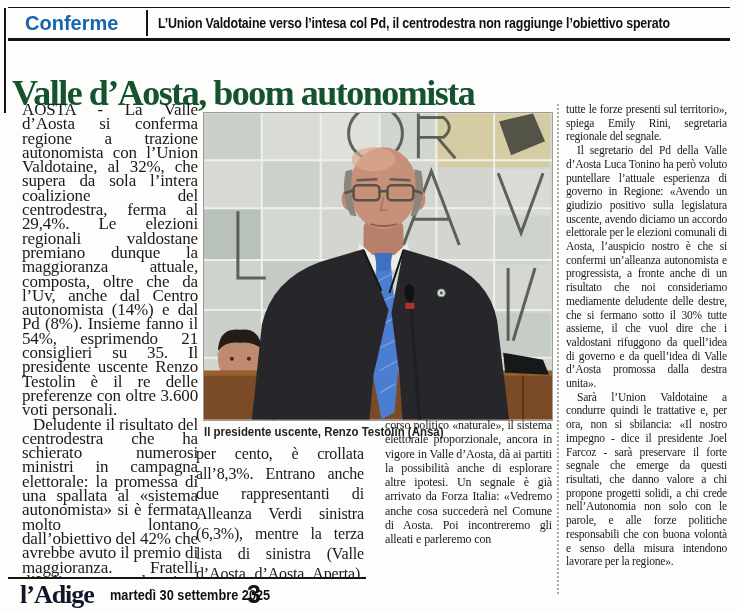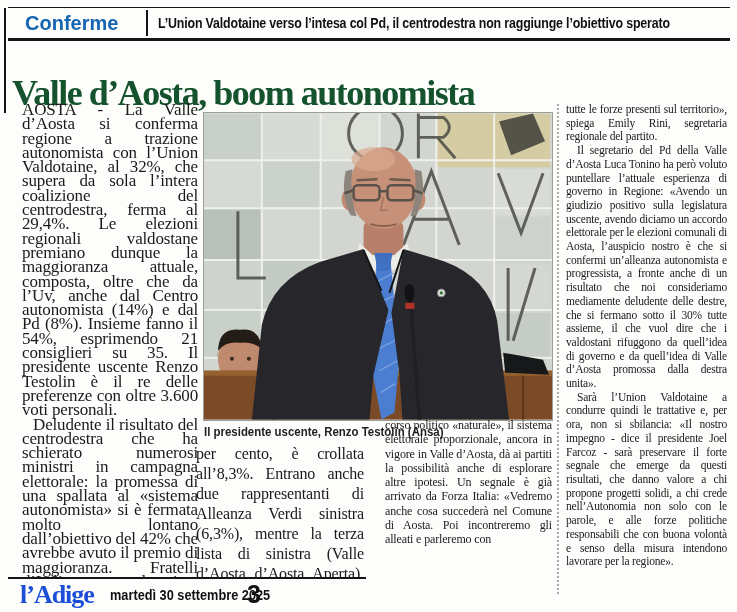--- a/index.html
+++ b/index.html
@@ -32,21 +32,21 @@
     border-left:2px dotted #a8a8a8;}
   
   #photo-box{position:absolute;left:204px;top:113px;width:348px;height:307px;outline:1px solid #9a9d98;}
   #photo-box svg{display:block;}
   #photo-caption{position:absolute;left:204px;top:424px;width:348px;
     font-family:"Liberation Sans",sans-serif;font-weight:bold;font-size:13px;color:#222;
     transform:scaleX(0.88);transform-origin:left center;white-space:nowrap;}
   
   #footer-rule{left:8px;top:577px;width:358px;height:1.5px;}
   #footer-logo{position:absolute;left:20px;top:580px;font-family:"Liberation Serif",serif;
-    font-weight:bold;font-size:26px;letter-spacing:-1px;color:#1d4ed8;}
+    font-weight:bold;font-size:26px;letter-spacing:-1px;color:#0f172a;}
   #footer-date{position:absolute;left:110px;top:586px;font-family:"Liberation Sans",sans-serif;
     font-weight:bold;font-size:15px;color:#111;transform:scaleX(0.85);transform-origin:left center;
     white-space:nowrap;}
   #footer-page{position:absolute;left:247px;top:580px;font-family:"Liberation Sans",sans-serif;
     font-weight:bold;font-size:25px;color:#111;}
 </style>
 </head>
 <body>
 
 <div id="page">
@@ -177,21 +177,21 @@
   <div class="col" id="col2">
     <p>per cento, è crollata all’8,3%. Entrano anche due rappresentanti di Alleanza Verdi sinistra (6,3%), mentre la terza lista di sinistra (Valle d’Aosta d’Aosta Aperta), anche con esponenti del M5s, non ha superato lo sbarramento.</p>
     <p class="indent">Se l’orientamento autonomista-progressista sembra il per-</p>
   </div>
   <div class="col" id="col3">
     <p>corso politico «naturale», il sistema elettorale proporzionale, ancora in vigore in Valle d’Aosta, dà ai partiti la possibilità anche di esplorare altre ipotesi. Un segnale è già arrivato da Forza Italia: «Vedremo anche cosa succederà nel Comune di Aosta. Poi incontreremo gli alleati e parleremo con</p>
   </div>
 
   <div id="col-separator"></div>
   <div class="col" id="col4">
-    <p>tutte le forze presenti sul territorio», spiega Emily Rini, segretaria regionale del partito.</p>
+    <p>tutte le forze presenti sul territorio», spiega Emily Rini, segretaria regionale del segnale.</p>
     <p class="indent">Il segretario del Pd della Valle d’Aosta Luca Tonino ha però voluto puntellare l’attuale esperienza di governo in Regione: «Avendo un giudizio positivo sulla legislatura uscente, avendo diciamo un accordo elettorale per le elezioni comunali di Aosta, l’auspicio nostro è che si confermi un’alleanza autonomista e progressista, a fronte anche di un risultato che noi consideriamo mediamente deludente delle destre, che si fermano sotto il 30% tutte assieme, il che vuol dire che i valdostani rifuggono da quell’idea di governo e da quell’idea di Valle d’Aosta promossa dalla destra unita».</p>
     <p class="indent">Sarà l’Union Valdotaine a condurre quindi le trattative e, per ora, non si sbilancia: «Il nostro impegno - dice il presidente Joel Farcoz - sarà preservare il forte segnale che emerge da questi risultati, che danno valore a chi propone progetti solidi, a chi crede nell’Autonomia non solo con le parole, e alle forze politiche responsabili che con buona volontà e senso della misura intendono lavorare per la regione».</p>
   </div>
 
   <div class="rule" id="footer-rule"></div>
   <div id="footer-logo">l’Adige</div>
   <div id="footer-date">martedì 30 settembre 2025</div>
   <div id="footer-page">3</div>
 
 </div>

